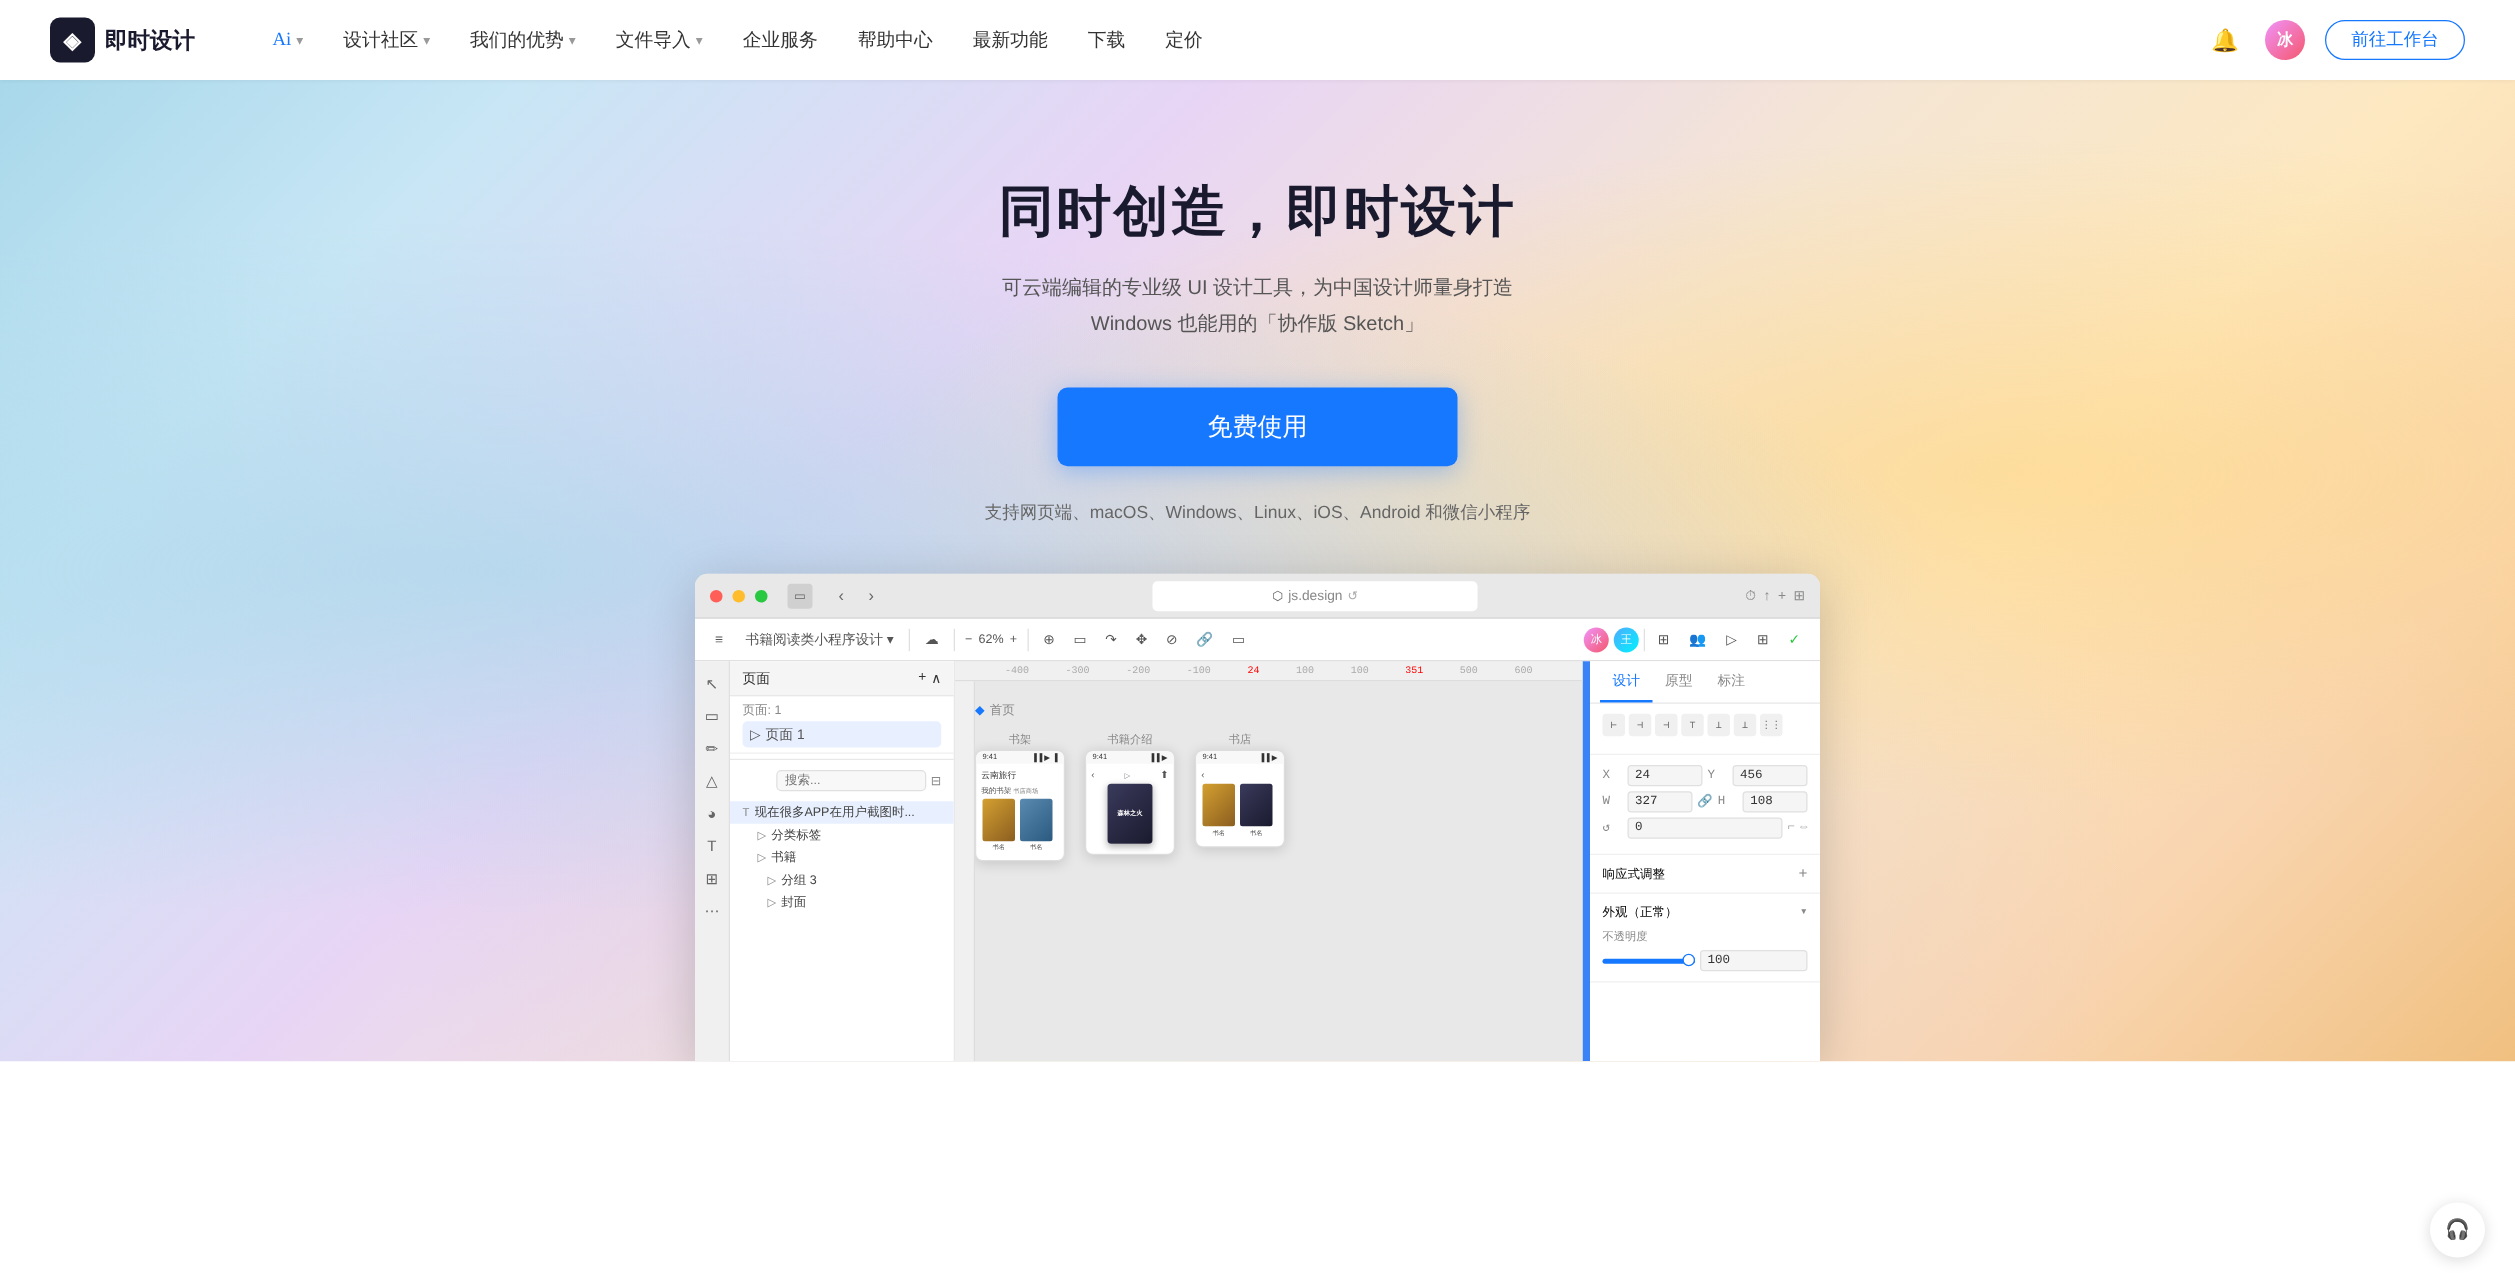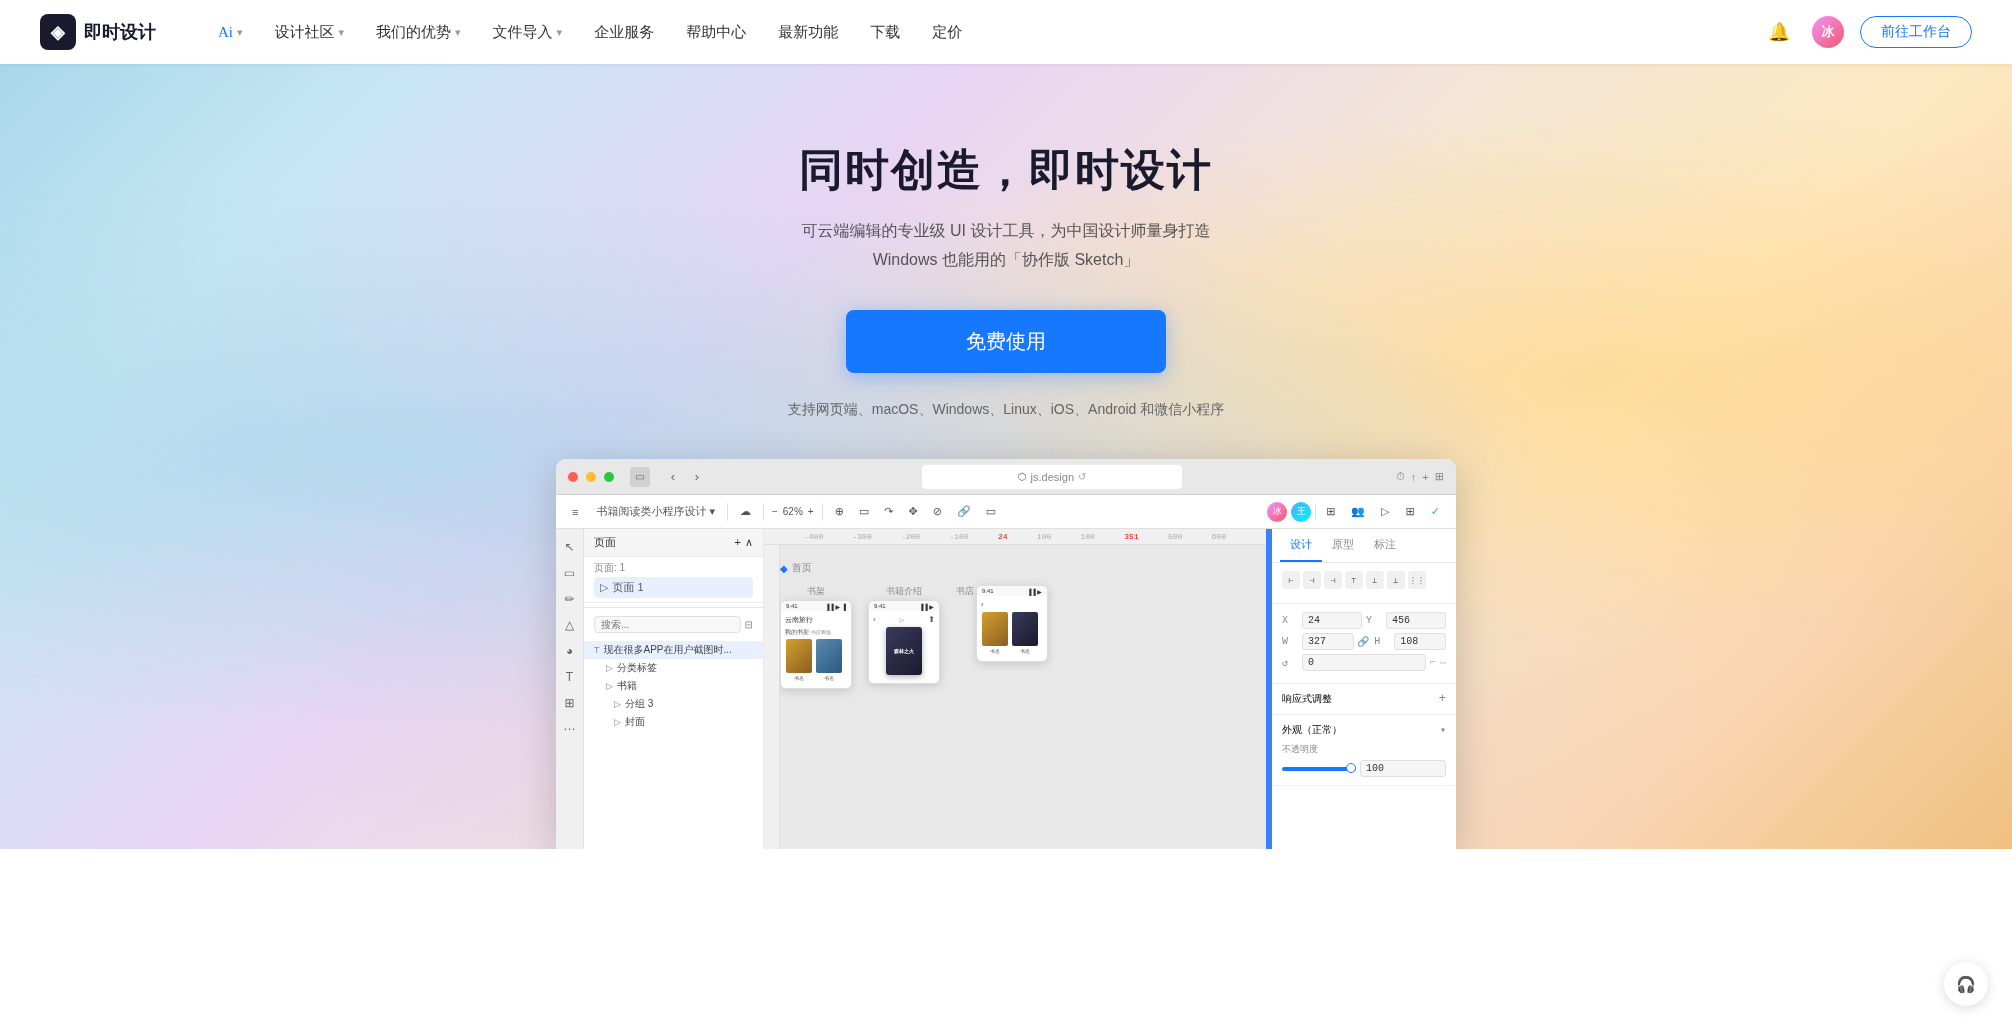--- a/index.html
+++ b/index.html
@@ -213,20 +213,21 @@
     .layers-page-item.active { background: #e8f0ff; border-radius: 4px; }
     .layers-divider { height: 1px; background: #e8e8e8; margin: 4px 0; }
     .layers-search {
       padding: 4px 10px;
       display: flex; align-items: center; gap: 4px;
     }
     .layers-search input {
       width: 100%; border: 1px solid #e0e0e0; border-radius: 4px;
       padding: 2px 6px; font-size: 10px; color: #888;
       background: #f8f8f8;
+      margin-left: 27px;
     }
     .layers-tree { flex: 1; overflow: hidden; padding: 4px 0; }
     .tree-item {
       padding: 2px 10px;
       display: flex; align-items: center; gap: 4px;
       font-size: 10px; color: #444; cursor: pointer;
     }
     .tree-item.selected { background: #e8f0ff; }
     .tree-item .icon { font-size: 9px; color: #888; }
 
@@ -600,21 +601,21 @@
                         <div style="width:36px;height:48px;background:linear-gradient(135deg,#3a3a5c,#1a1a2e);border-radius:3px;box-shadow:0 2px 6px rgba(0,0,0,0.3);display:flex;align-items:center;justify-content:center;">
                           <div style="text-align:center;">
                             <div style="font-size:5px;color:#fff;font-weight:bold;line-height:1.3;">森林之火</div>
                           </div>
                         </div>
                       </div>
                     </div>
                   </div>
                 </div>
 
-                <div style="display:flex;flex-direction:row;gap:2px;">
+                <div style="display:flex;flex-direction:column;gap:2px;">
                   <div style="font-size:9px;color:#888;text-align:center;">书店</div>
                   <div class="phone-frame">
                     <div class="phone-statusbar">
                       <span>9:41</span>
                       <span>▐▐ ▶</span>
                     </div>
                     <div class="phone-content">
                       <div style="display:flex;align-items:center;margin-bottom:3px;">
                         <span style="font-size:8px;color:#555;">‹</span>
                       </div>

